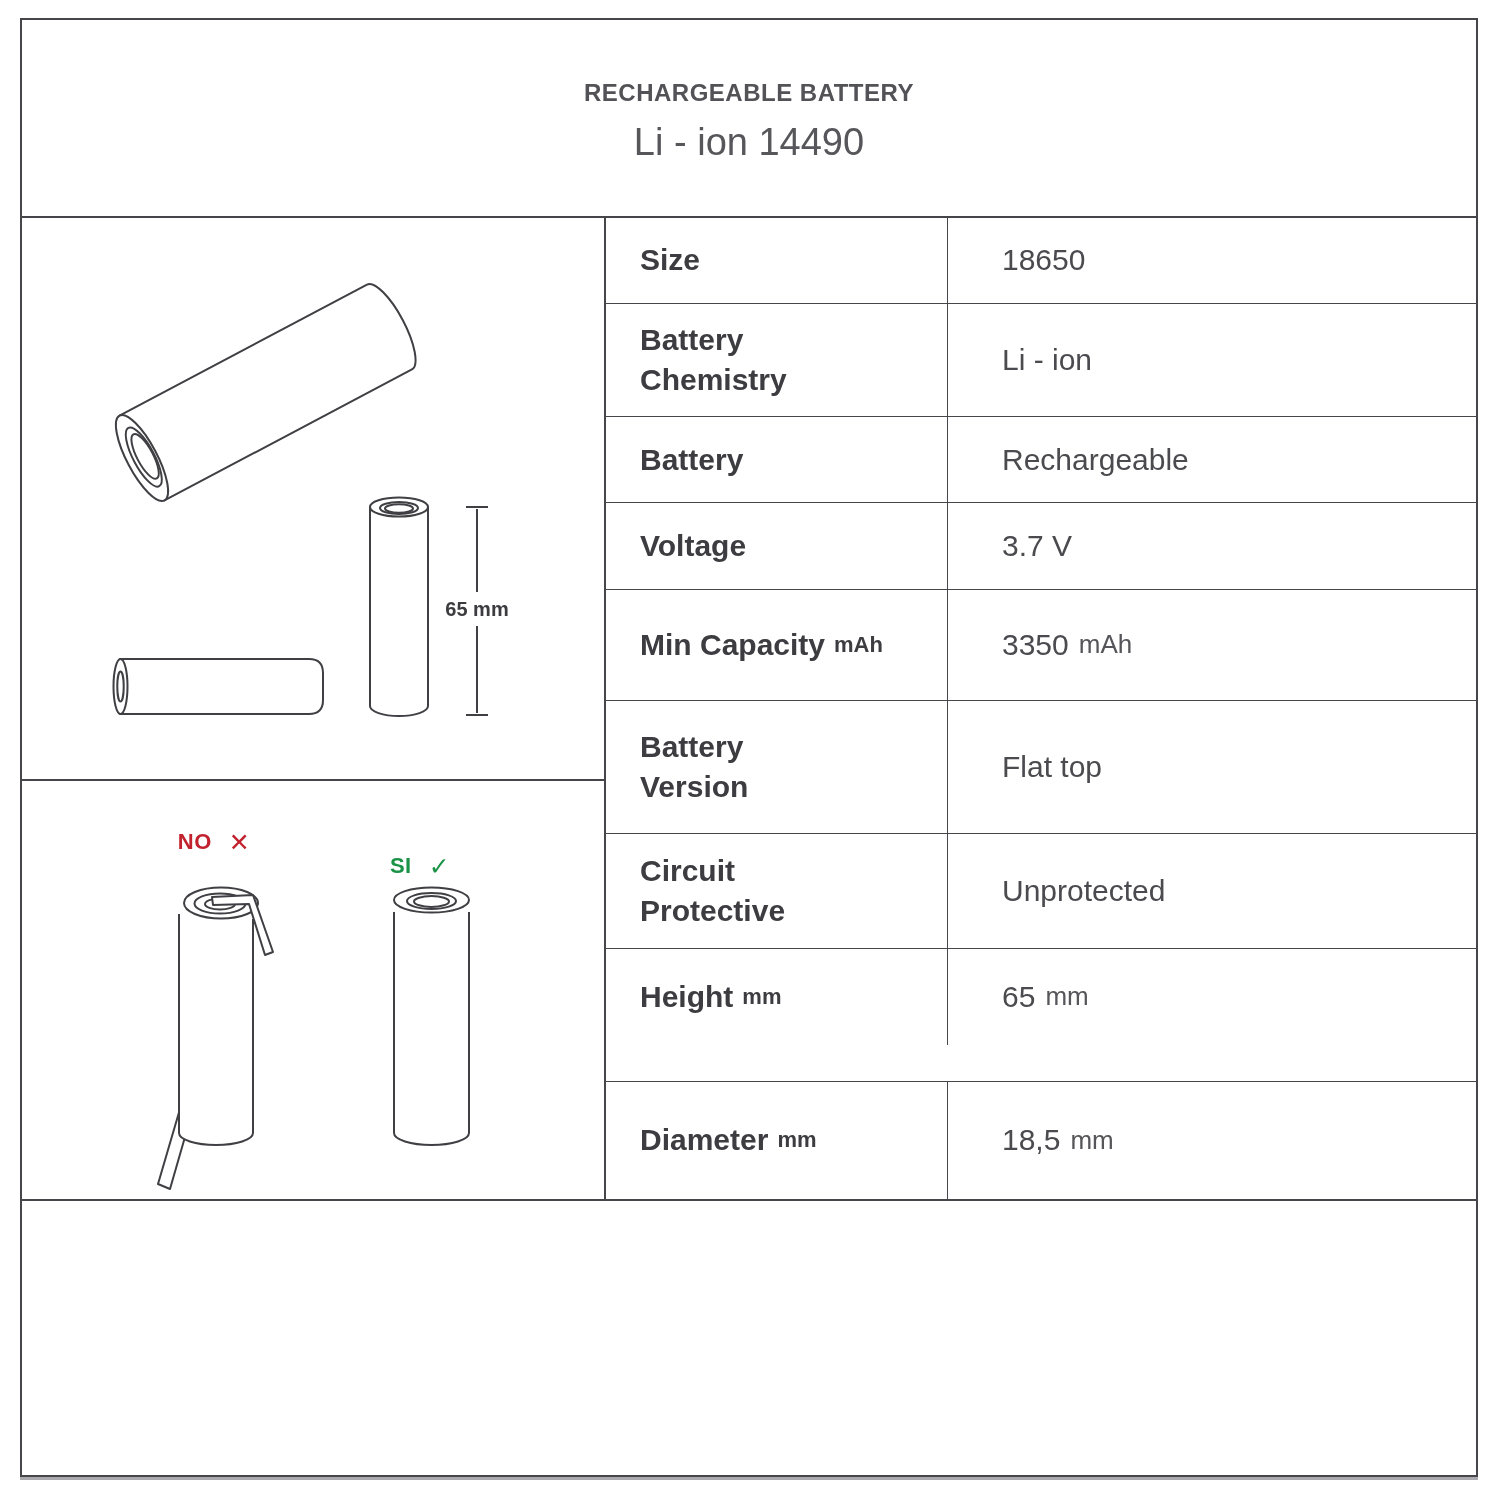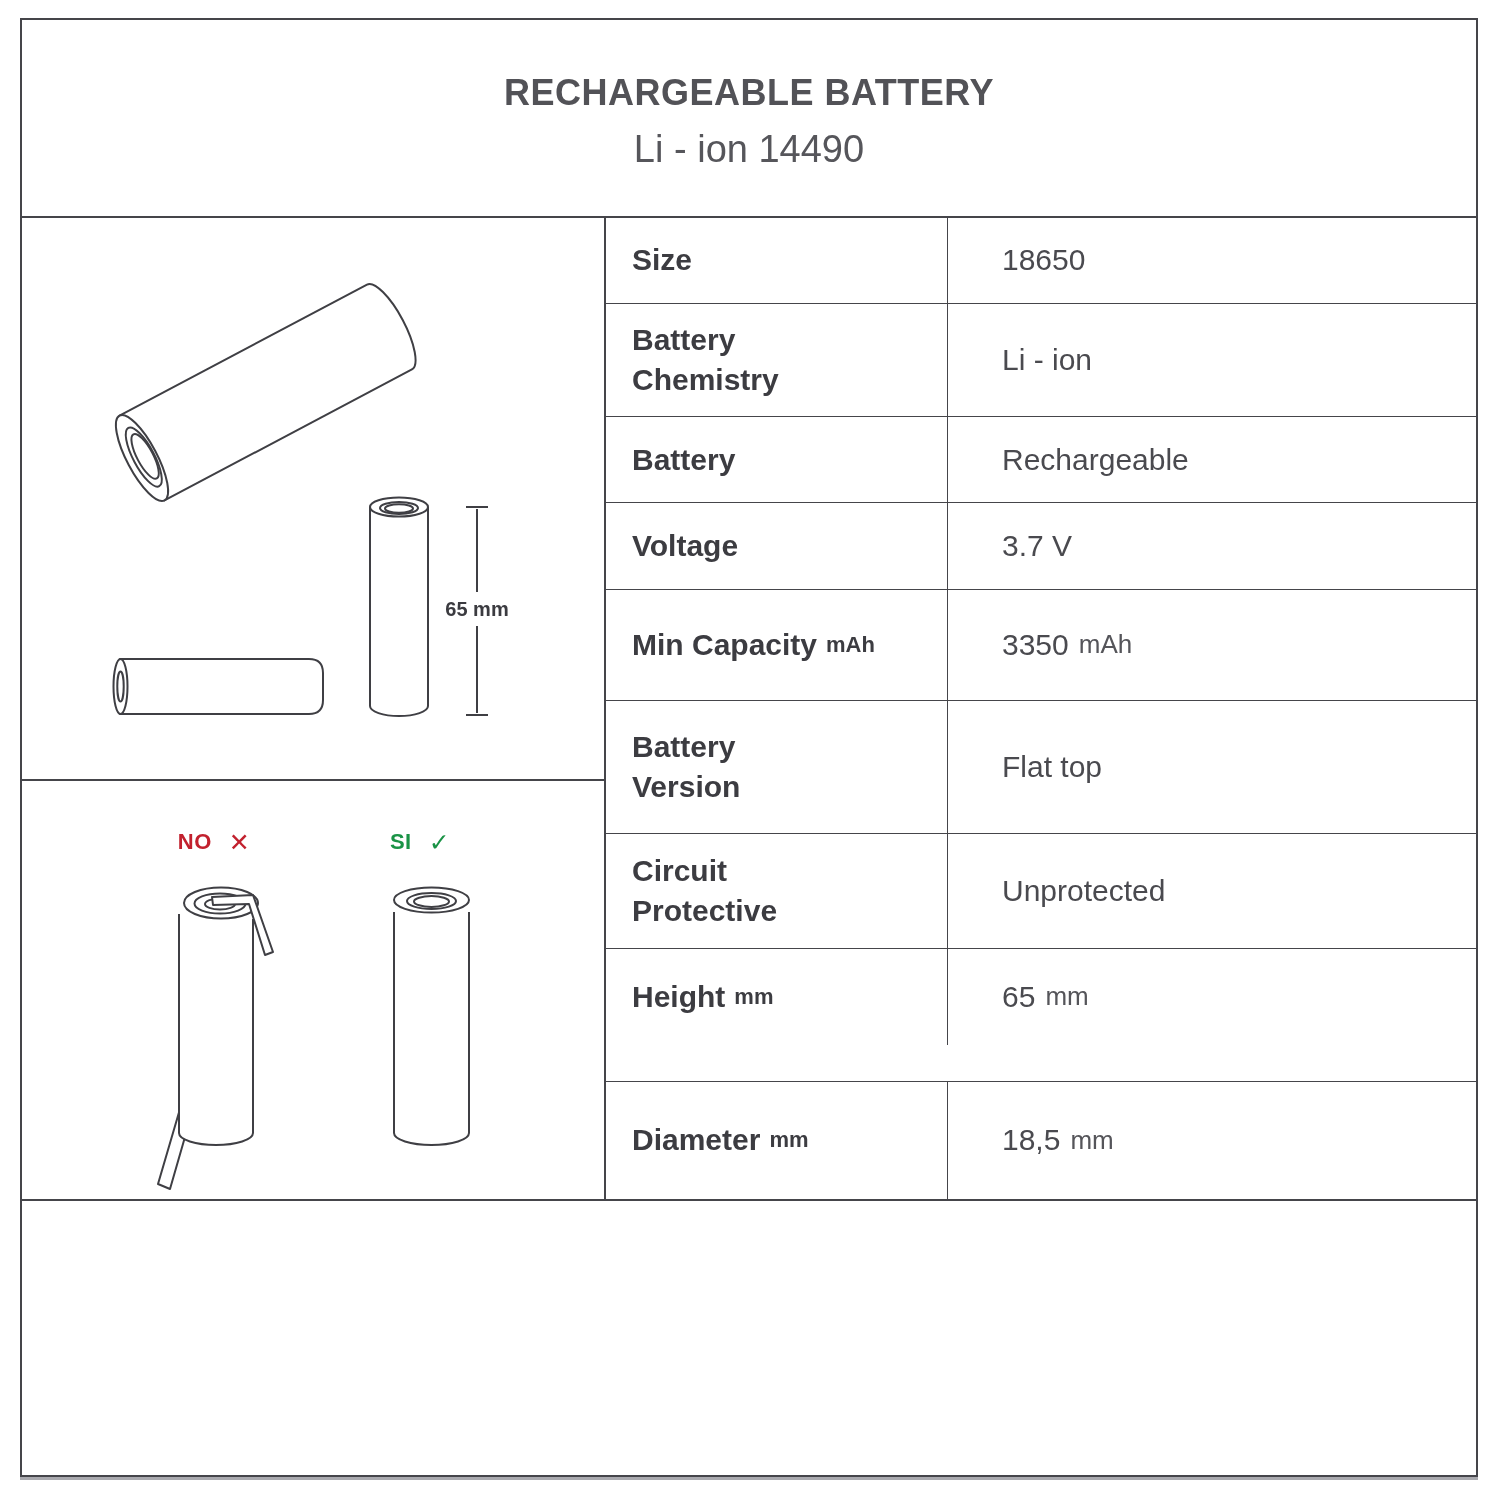--- a/index.html
+++ b/index.html
@@ -20,51 +20,51 @@
     box-shadow:0 3px 0 #a9a9ae;
     display:flex;flex-direction:column;
     background:#fff;
   }
   
   .header{
     height:198px;border-bottom:2px solid var(--line);
     display:flex;flex-direction:column;align-items:center;justify-content:center;
     gap:14px;padding-top:6px;
   }
-  .title{font-size:36px;font-weight:bold;letter-spacing:.5px;color:#525257;}
+  .title{font-size:24px;font-weight:bold;letter-spacing:.5px;color:#525257;}
   .subtitle{font-size:38px;font-weight:400;color:#56565b;}
   
   .content{display:flex;height:983px;border-bottom:2px solid var(--line);}
   .left-col{width:584px;border-right:2px solid var(--line);display:flex;flex-direction:column;}
   .panel-top{height:563px;border-bottom:2px solid var(--line);position:relative;overflow:hidden;}
   .panel-bottom{flex:1;position:relative;overflow:hidden;}
   .panel-top svg,.panel-bottom svg{position:absolute;left:0;top:0;width:100%;height:100%;}
   .tag{
     position:absolute;top:48px;display:flex;align-items:center;gap:17px;
     font-size:22px;font-weight:bold;letter-spacing:.5px;
   }
   .tag-no{left:192px;transform:translateX(-50%);color:var(--red);}
-  .tag-si{left:398px;transform:translateX(-50%);color:var(--green);}
+  .tag-si{left:398px;transform:translateX(-50%);color:var(--green);margin-top:24px;}
   .mark{font-family:"DejaVu Sans",sans-serif;font-size:25px;font-weight:400;line-height:1;}
   
   .spec-table{flex:1;display:flex;flex-direction:column;}
   .row{display:flex;}
   .row + .row{border-top:1.5px solid var(--line);justify-content:flex-end;}
   .row:nth-child(1){height:88px;}
   .row:nth-child(2){height:118px;}
   .row:nth-child(3){height:89px;}
   .row:nth-child(4){height:90px;}
   .row:nth-child(5){height:115px;}
   .row:nth-child(6){height:138px;}
   .row:nth-child(7){height:120px;}
   .row:nth-child(8){height:100px;}
   .row:nth-child(9){height:123px;margin-top:36px;}
   .label-cell{
     width:342px;border-right:1.5px solid var(--line);
-    display:flex;align-items:center;padding-left:26px;
+    display:flex;align-items:center;padding-left:34px;
   }
   .value-cell{flex:1;display:flex;align-items:center;padding-left:54px;}
   .lbl{font-size:30px;font-weight:bold;color:var(--lbl);white-space:pre-line;line-height:1.33;}
   .lbl-unit{font-size:22px;font-weight:bold;color:var(--lbl);margin-left:9px;}
   .val{font-size:30px;color:var(--val);}
   .val-unit{font-size:26px;color:#55555a;margin-left:10px;}
   
   .footer{flex:1;}
   
   .art{stroke:var(--art);stroke-width:2;fill:none;stroke-linejoin:round;stroke-linecap:round;}

